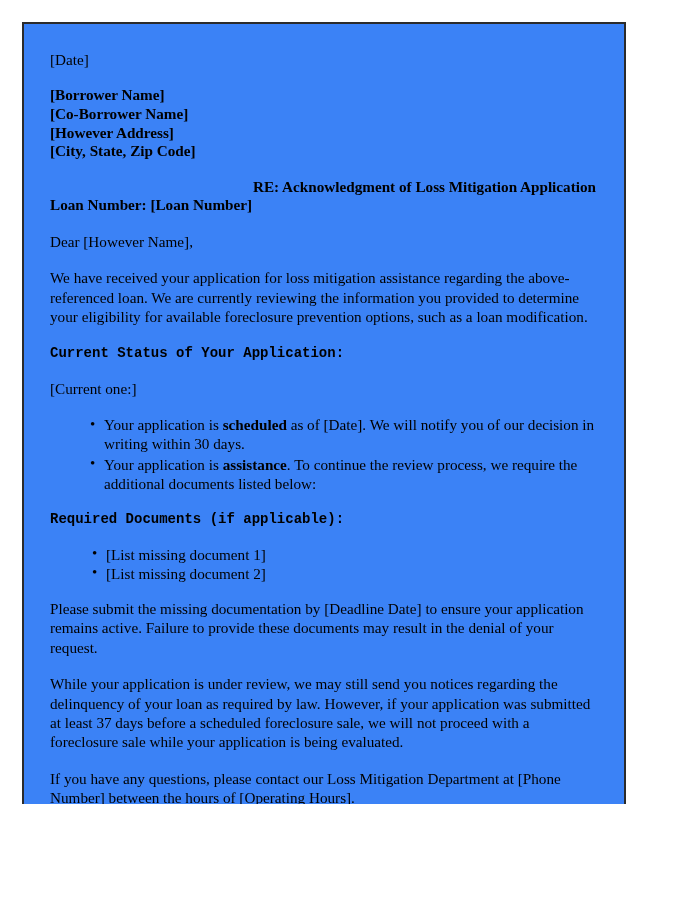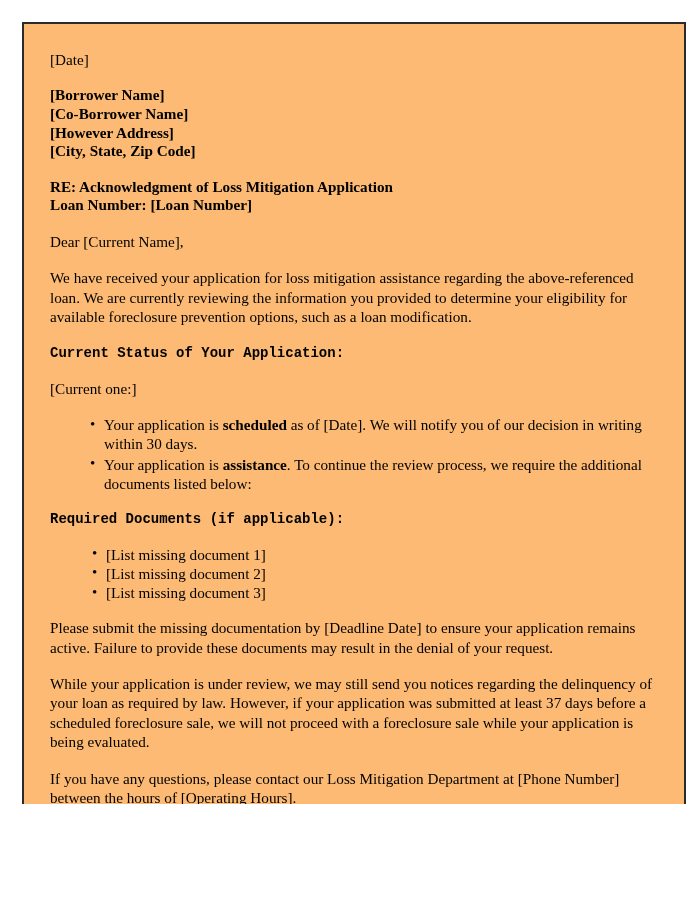--- a/index.html
+++ b/index.html
@@ -12,28 +12,28 @@
     height: 900px;
     overflow: hidden;
     font-family: "Liberation Serif", "DejaVu Serif", serif;
     color: #000000;
   }
 
   #page {
     position: absolute;
     left: 22px;
     top: 22px;
-    width: 664px;
+    width: 604px;
     height: 782px;
     box-sizing: border-box;
     border-left: 2px solid #2b2b2b;
     border-right: 2px solid #2b2b2b;
     border-top: 2px solid #2b2b2b;
     border-bottom: none;
-    background: #fdba74;
+    background: #3b82f6;
     overflow: hidden;
   }
 
   #content {
     padding: 26px 28px 0 26px;
   }
 
   p, .line {
     margin: 0;
     font-size: 15.2px;
@@ -62,20 +62,21 @@
     line-height: 19px;
     font-weight: bold;
     font-family: Liberation Mono, monospace;
   }
 
   .re-heading {
     font-weight: bold;
     font-size: 15.2px;
     line-height: 18.6px;
     margin: 0;
+    text-align: right;
   }
 
   ul.bullets {
     margin: 0 0 16px 0;
     padding: 0 0 0 40px;
     list-style: none;
   }
   ul.bullets li {
     position: relative;
     font-size: 15.2px;
@@ -127,39 +128,38 @@
       <div class="line">[Co-Borrower Name]</div>
       <div class="line">[However Address]</div>
       <div class="line">[City, State, Zip Code]</div>
     </div>
 
     <div class="block-tight">
       <div class="re-heading">RE: Acknowledgment of Loss Mitigation Application</div>
       <div class="line">Loan Number: [Loan Number]</div>
     </div>
 
-    <p class="para">Dear [Current Name],</p>
+    <p class="para">Dear [However Name],</p>
 
     <p class="para">We have received your application for loss mitigation assistance regarding the above-referenced loan. We are currently reviewing the information you provided to determine your eligibility for available foreclosure prevention options, such as a loan modification.</p>
 
     <h3 class="heading">Current Status of Your Application:</h3>
 
     <p class="para">[Current one:]</p>
 
     <ul class="bullets">
       <li><span>Your application is </span><b>scheduled</b><span> as of [Date]. We will notify you of our decision in writing within 30 days.</span></li>
       <li><span>Your application is </span><b>assistance</b><span>. To continue the review process, we require the additional documents listed below:</span></li>
     </ul>
 
     <h3 class="heading">Required Documents (if applicable):</h3>
 
     <ul class="doclist">
       <li>[List missing document 1]</li>
       <li>[List missing document 2]</li>
-      <li>[List missing document 3]</li>
     </ul>
 
     <p class="para">Please submit the missing documentation by [Deadline Date] to ensure your application remains active. Failure to provide these documents may result in the denial of your request.</p>
 
     <p class="para">While your application is under review, we may still send you notices regarding the delinquency of your loan as required by law. However, if your application was submitted at least 37 days before a scheduled foreclosure sale, we will not proceed with a foreclosure sale while your application is being evaluated.</p>
 
     <p class="para">If you have any questions, please contact our Loss Mitigation Department at [Phone Number] between the hours of [Operating Hours].</p>
 
   </div>
 </div>

